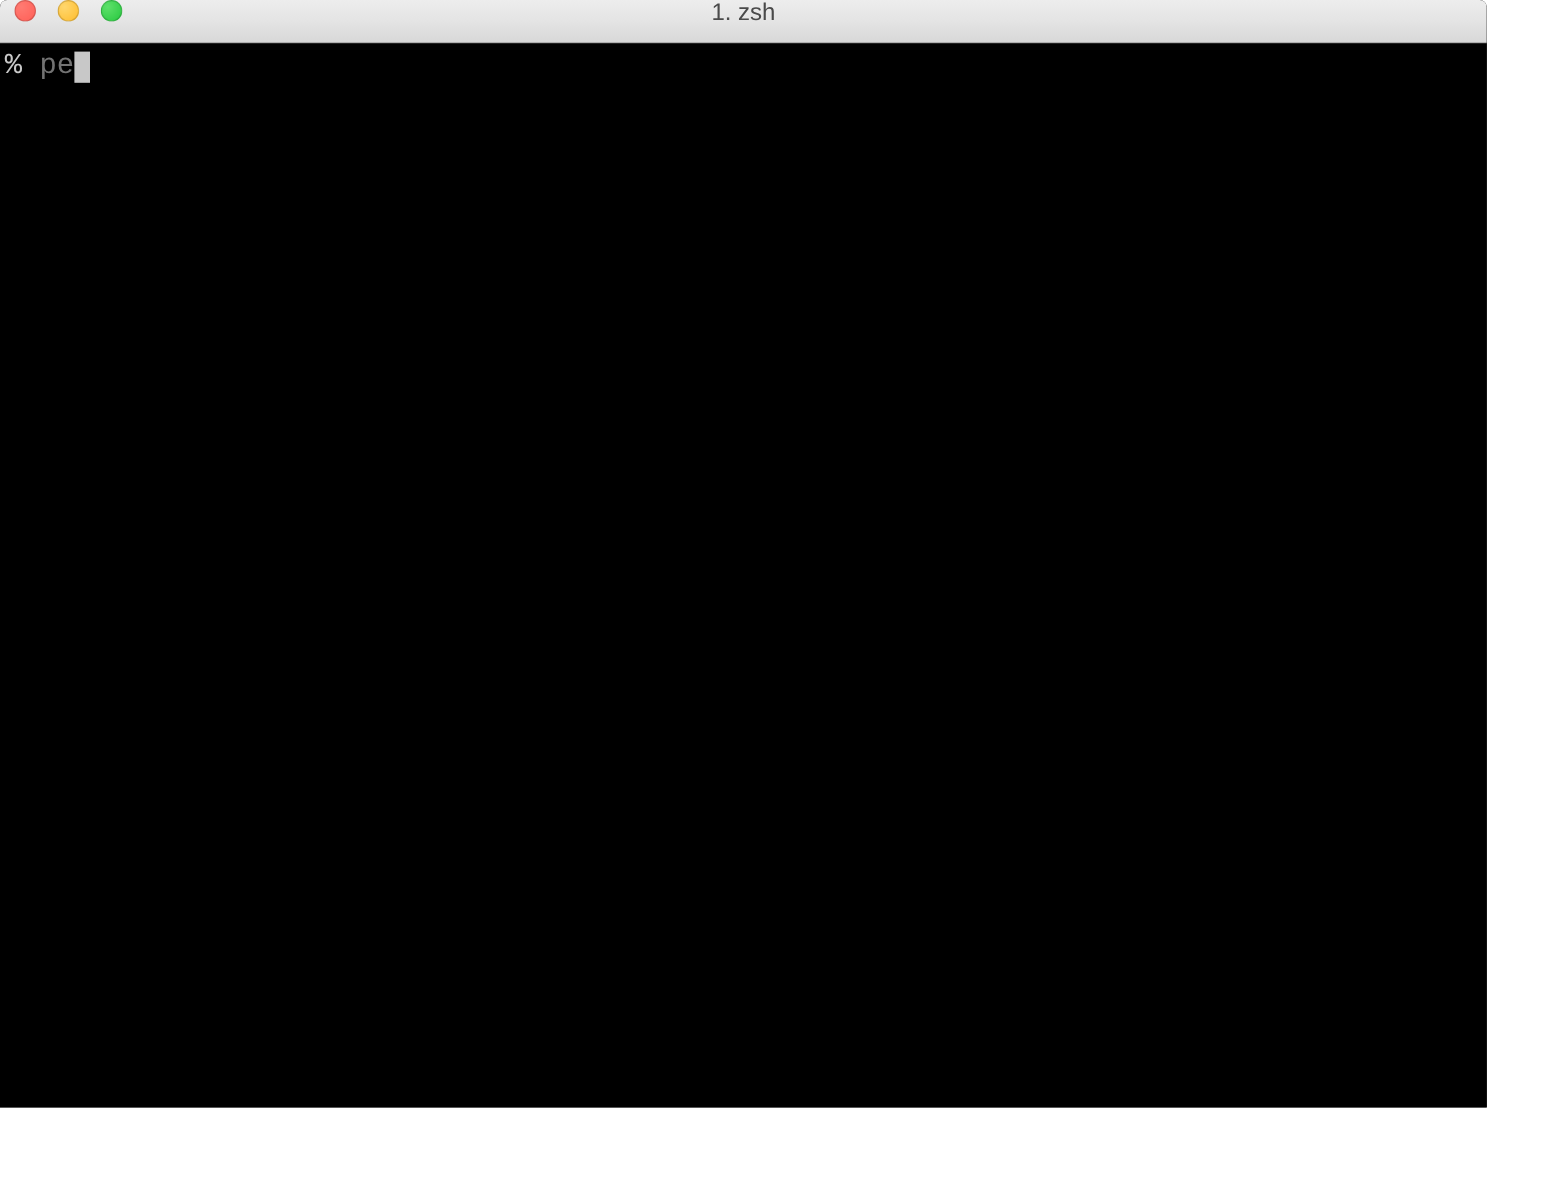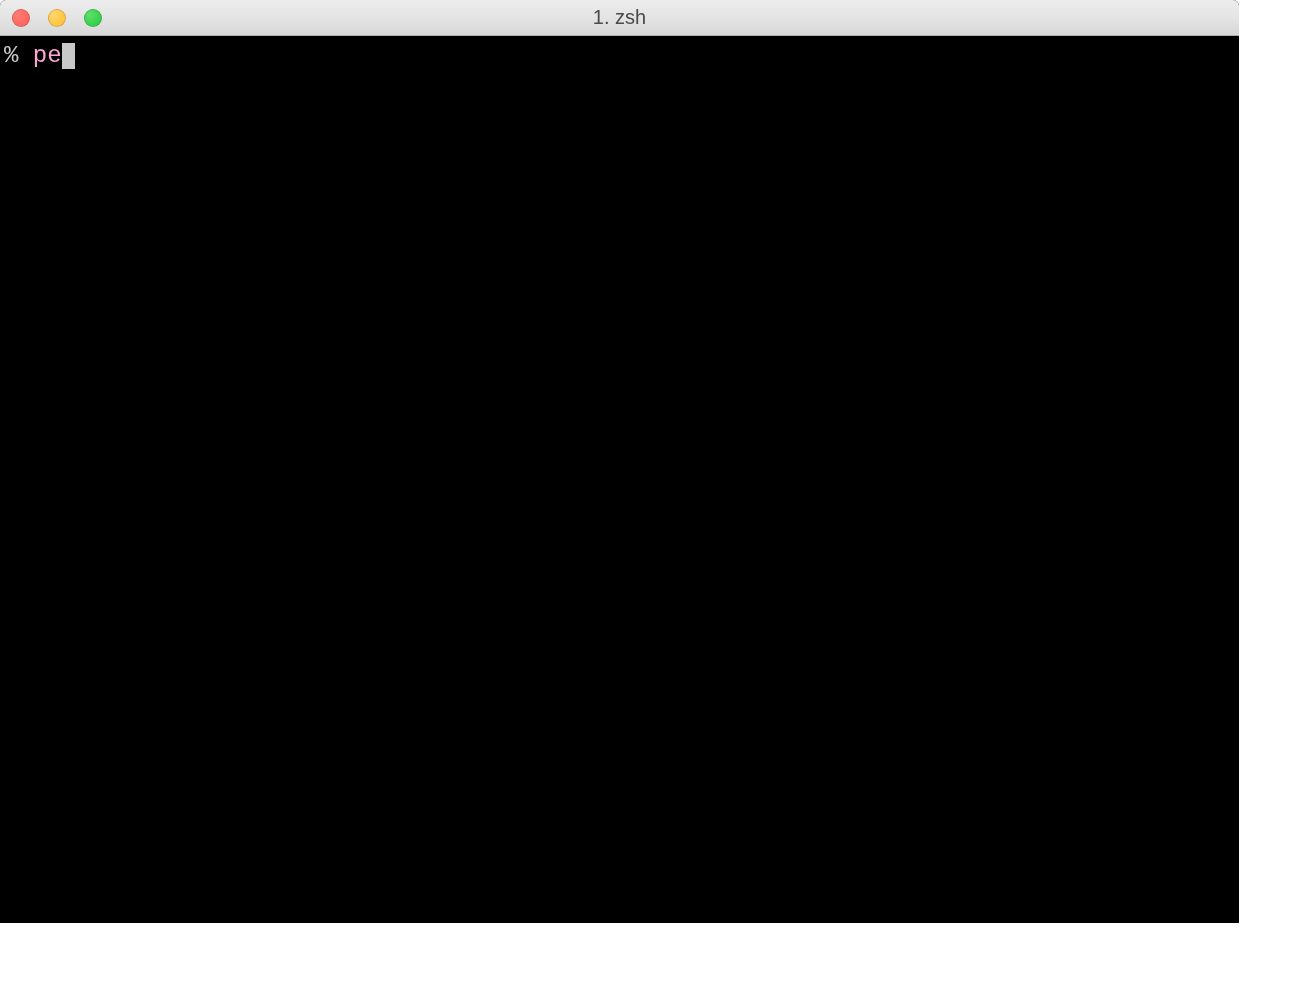--- a/index.html
+++ b/index.html
@@ -20,21 +20,21 @@
       background: #000;
       border-radius: 6px 6px 0 0;
       overflow: hidden;
       position: relative;
     }
     .titlebar {
       height: 36px;
       background: linear-gradient(to bottom, #ededed 0%, #e4e4e4 50%, #d8d8d8 100%);
       border-bottom: 1px solid #b0b0b0;
       display: flex;
-      align-items: center;
+      align-items: flex-start;
       position: relative;
     }
     .traffic-lights {
       display: flex;
       align-items: center;
       gap: 18px;
       padding-left: 12px;
     }
     .traffic-light {
       width: 18px;
@@ -71,21 +71,21 @@
       white-space: pre;
     }
     .prompt-line {
       display: inline-flex;
       align-items: center;
     }
     .prompt-symbol {
       color: #c8c8c8;
     }
     .command-text {
-      color: #f9a8d4;
+      color: #737373;
       margin-left: 0;
     }
     .cursor {
       display: inline-block;
       width: 13px;
       height: 26px;
       background: #c8c8c8;
       vertical-align: text-bottom;
       margin-left: 0;
     }

